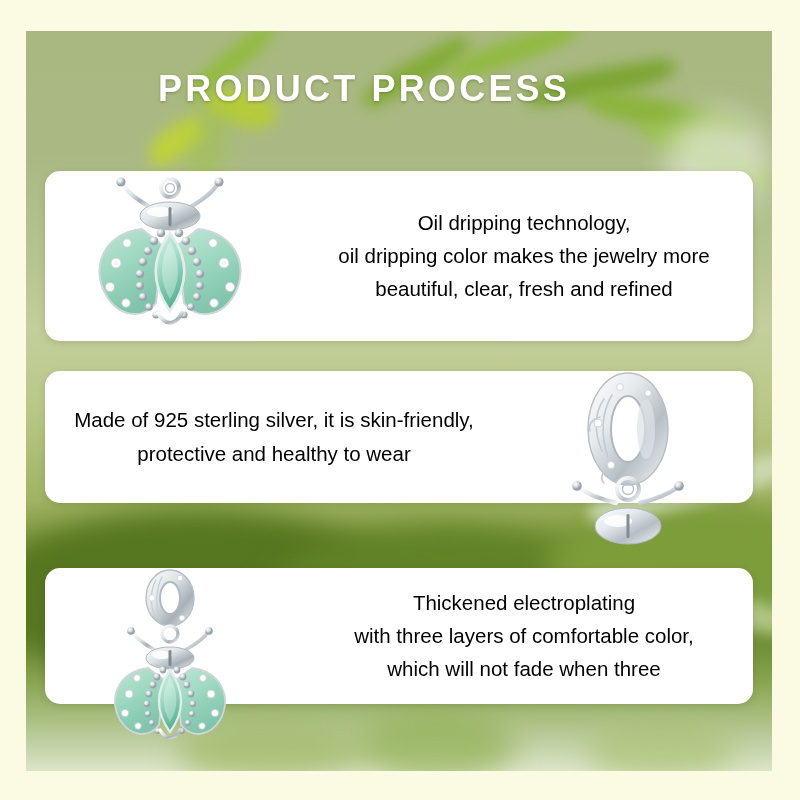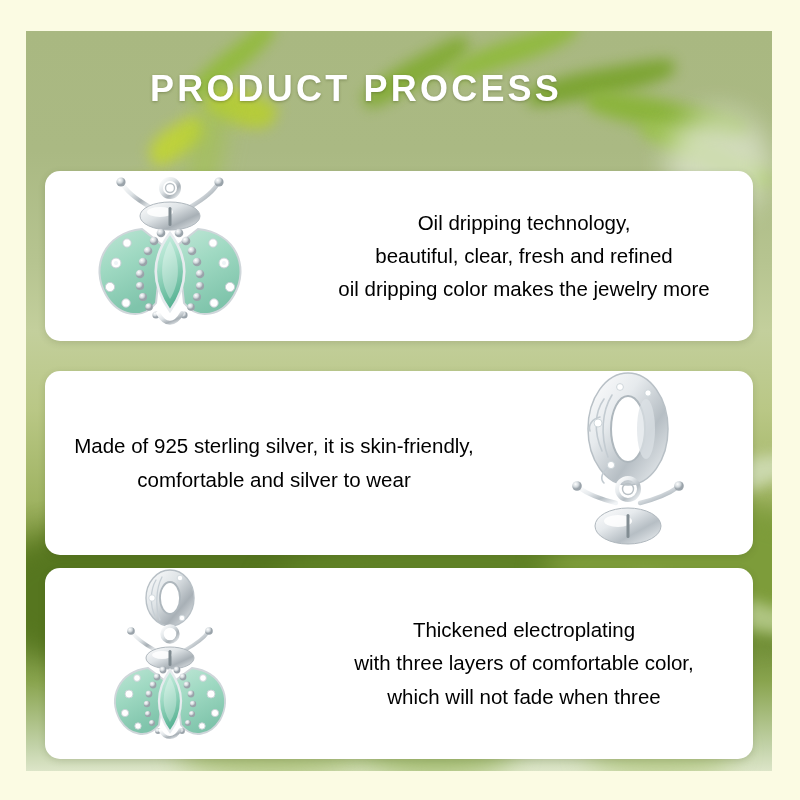--- a/index.html
+++ b/index.html
@@ -65,22 +65,22 @@
     position: absolute;
     background: #ffffff;
     border-radius: 15px;
     box-shadow: 0 2px 7px rgba(60,70,30,.18);
     left: 19px;
     width: 708px;
     display: flex;
     align-items: center;
   }
   #card1 { top: 140px; height: 170px; }
-  #card2 { top: 340px; height: 184px; }
-  #card3 { top: 537px; height: 191px; }
+  #card2 { top: 340px; height: 132px; }
+  #card3 { top: 537px; height: 136px; }
 
   .card-text {
     display: flex;
     flex-direction: column;
     justify-content: center;
     gap: 9px;
     flex: 1;
   }
   .card-text .line {
     font-size: 20.5px;
@@ -97,21 +97,21 @@
     height: 100%;
     position: relative;
   }
   #card2 .media { order: 2; }
   #card2 .card-text { order: 1; }
 
   
   .title {
     position: absolute;
     top: 68px;
-    left: 4px;
+    left: 12px;
     width: 704px;
     text-align: center;
     font-size: 36px;
     font-weight: bold;
     letter-spacing: 3.2px;
     color: #ffffff;
     text-shadow: 0 1px 3px rgba(70,85,35,.45);
   }
 
   svg { display: block; }
@@ -228,30 +228,30 @@
             <circle cx="46" cy="92" r="2"></circle>
               <circle cx="154" cy="92" r="2"></circle>
           </g>
 
           <path d="M88 142 C 95 155 105 155 112 142" fill="none" stroke="url(#silverG)" stroke-width="4" stroke-linecap="round"></path>
         </svg>
       </div>
 
       <div class="card-text">
         <div class="line">Oil dripping technology,</div>
+        <div class="line">oil dripping color makes the jewelry more</div>
         <div class="line">beautiful, clear, fresh and refined</div>
-        <div class="line">oil dripping color makes the jewelry more</div>
       </div>
     </div>
 
     <div class="card" id="card2">
 
       <div class="card-text">
         <div class="line">Made of 925 sterling silver, it is skin-friendly,</div>
-        <div class="line">comfortable and silver to wear</div>
+        <div class="line">protective and healthy to wear</div>
       </div>
 
       <div class="media">
         <svg viewBox="0 0 200 175" width="200" height="175" style="margin:0 auto;">
           <defs>
             <linearGradient id="bailG" x1="0" y1="0" x2="1" y2="1">
               <stop offset="0%" stop-color="#ffffff"></stop>
               <stop offset="35%" stop-color="#e6eaed"></stop>
               <stop offset="65%" stop-color="#b6bec4"></stop>
               <stop offset="100%" stop-color="#f2f5f7"></stop>

